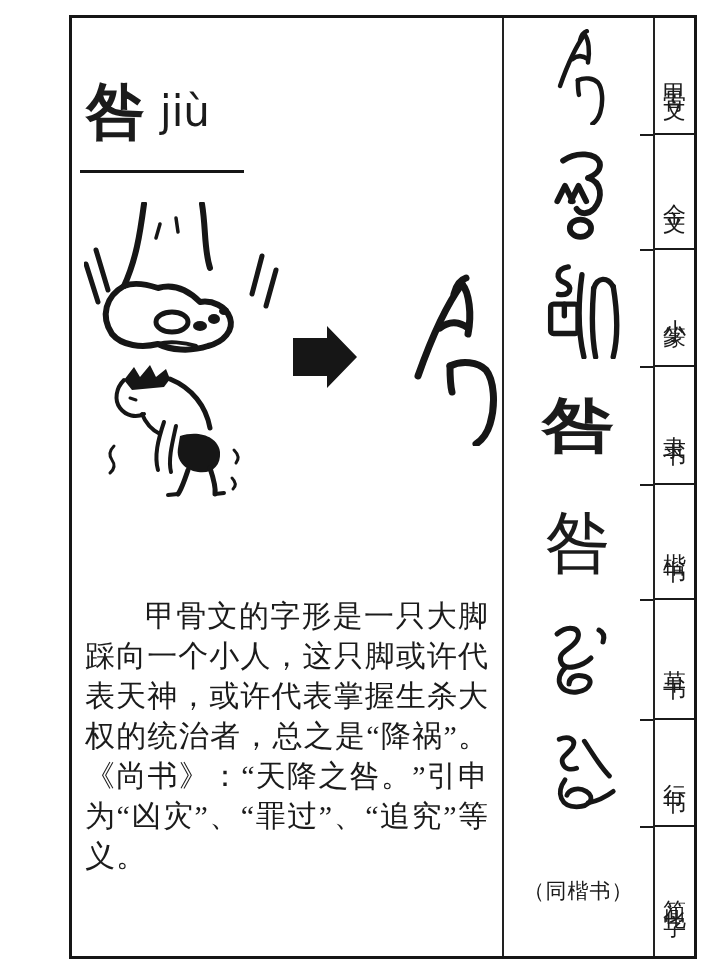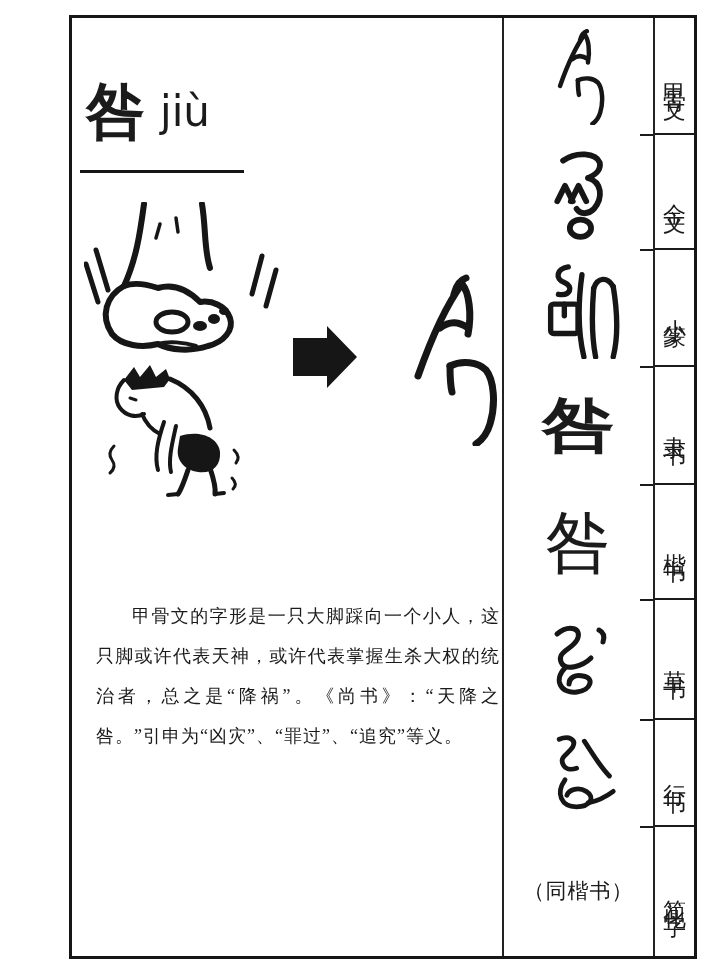--- a/index.html
+++ b/index.html
@@ -10,22 +10,22 @@
   
   .main-area{position:absolute;left:0;top:0;width:430px;height:938px;}
   .headword{position:absolute;left:14px;top:64px;white-space:nowrap;}
   .hw-char{font-size:60px;font-weight:bold;line-height:1;}
   .hw-pinyin{font-size:42px;margin-left:14px;font-family:"DejaVu Sans","Liberation Sans",sans-serif;
              position:relative;top:-6px;text-align:center;}
   .hw-underline{position:absolute;left:8px;top:152px;width:164px;height:3px;background:#161616;}
   .illus{position:absolute;left:12px;top:184px;}
   .arrow-svg{position:absolute;left:221px;top:306px;}
   .oracle-large{position:absolute;left:332px;top:256px;}
-  .body-text{position:absolute;left:24px;top:578px;width:404px;margin:0;
-             font-size:18px;line-height:40px;text-indent:2em;text-align:justify;
+  .body-text{position:absolute;left:13px;top:578px;width:404px;margin:0;
+             font-size:30px;line-height:40px;text-indent:2em;text-align:justify;
              letter-spacing:1px;}
   
   .script-column{position:absolute;left:430px;top:0;width:151px;height:938px;
                  border-left:2px solid #222;box-sizing:border-box;}
   .sc-row{position:relative;display:flex;align-items:center;justify-content:center;}
   .sc-row::after{content:"";position:absolute;right:0;bottom:-1px;width:13px;height:2px;background:#1b1b1b;}
   .sc-row:last-child::after{display:none;}
   .glyph-text{font-size:66px;line-height:1;}
   .glyph-clerical{transform:scale(1.12,0.88);font-weight:bold;}
   .note-text{font-size:21px;letter-spacing:1px;transform:translateY(-14px);margin-top:27px;}

